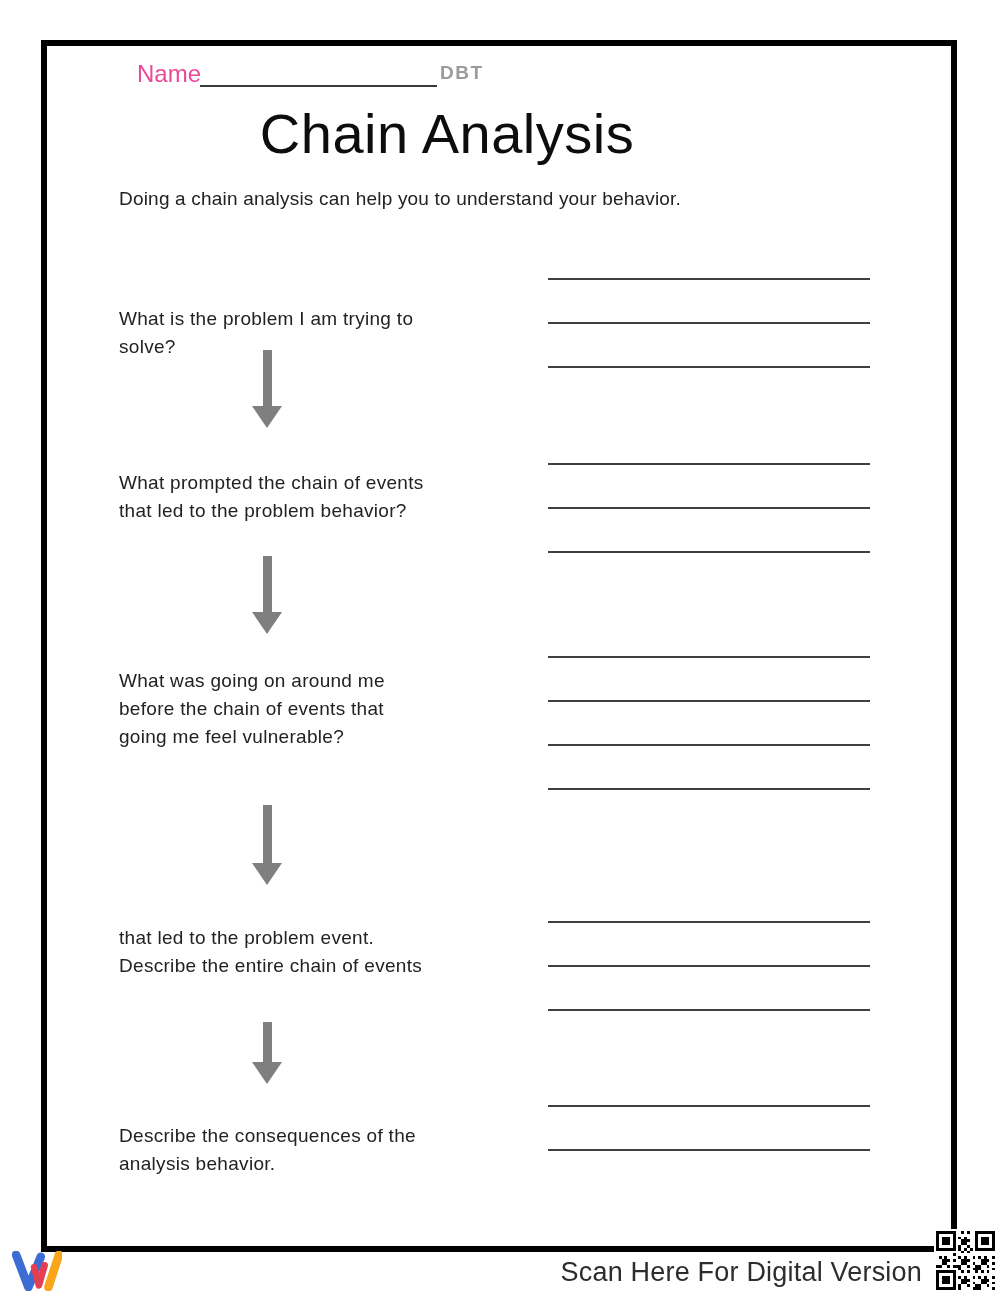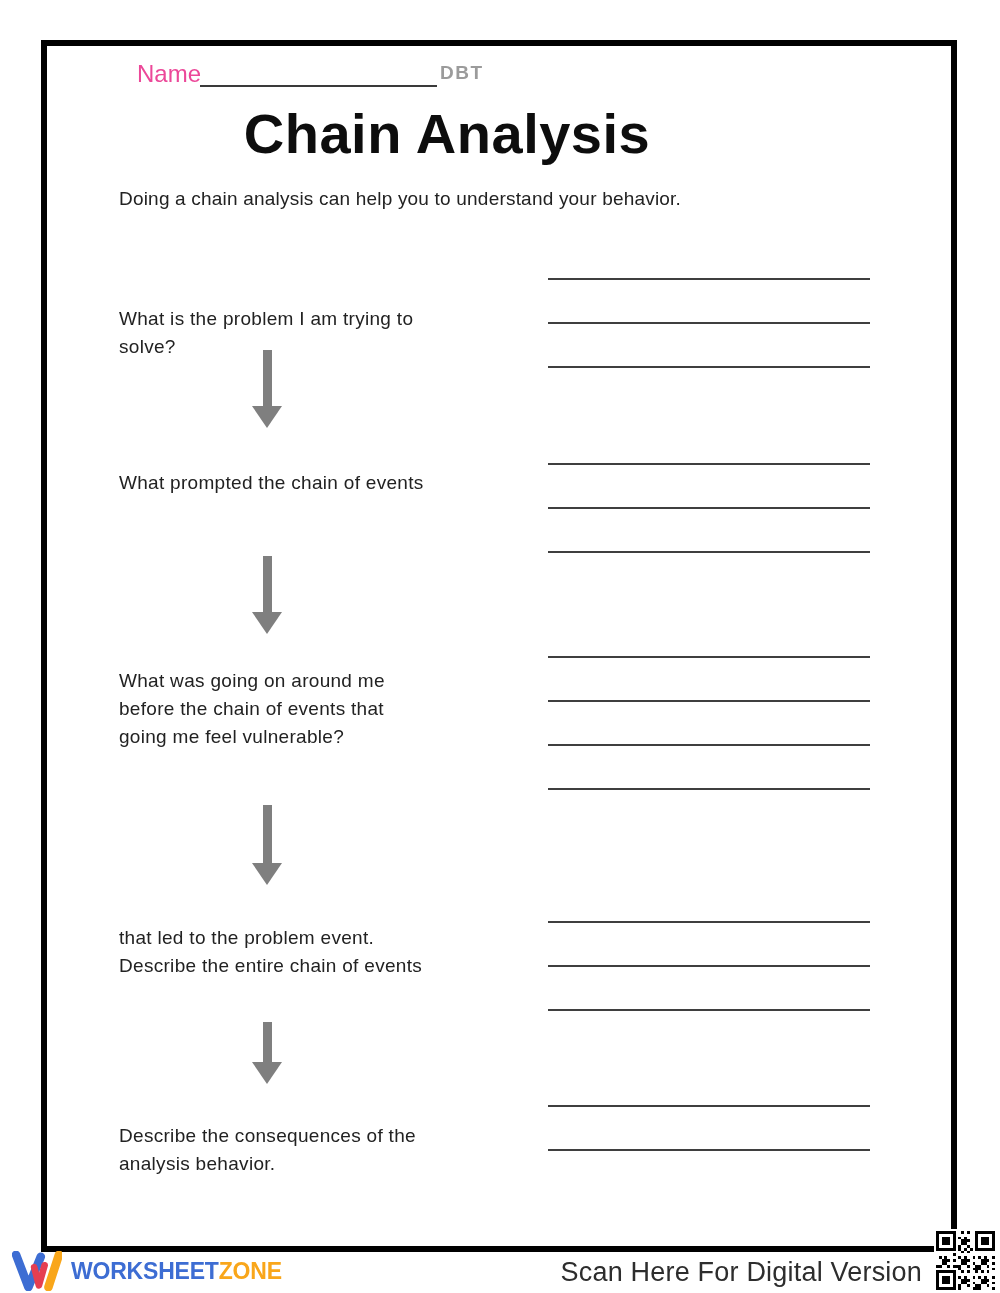--- a/index.html
+++ b/index.html
@@ -12,21 +12,21 @@
   
   .frame{
     left:41px;top:40px;width:916px;height:1212px;
     border:6px solid #000;box-sizing:border-box;background:#fff;
   }
   
   .name-label{left:119px;top:60px;font-size:24px;color:#ec4899;margin-left:18px;}
   .name-line{left:200px;top:85px;width:237px;height:0;border-bottom:2px solid #3a3a3a;}
   .dbt{left:440px;top:62px;font-size:19px;font-weight:700;letter-spacing:1.5px;}
   .title{left:41px;top:101px;width:812px;text-align:center;
-    font-size:56px;font-weight:700;color:#0d0d0d;letter-spacing:0.5px;}
+    font-size:56px;font-weight:400;color:#0d0d0d;letter-spacing:0.5px;}
   .subtitle{left:119px;top:188px;font-size:19px;color:#222;letter-spacing:0.2px;}
   
   .question{left:119px;width:380px;font-size:19px;line-height:28px;color:#222;letter-spacing:0.3px;}
   .q1{top:297px;margin-top:8px;} .q2{top:469px;} .q3{top:667px;} .q4{top:924px;} .q5{top:1122px;}
   
   .arrow{left:252px;width:30px;display:flex;flex-direction:column;align-items:center;}
   .arrow .shaft{width:9px;flex:1;background:currentColor;}
   .arrow .head{width:0;height:0;border-left:15px solid transparent;
     border-right:15px solid transparent;border-top:22px solid currentColor;}
   .a1{top:350px;height:78px;} .a2{top:556px;height:78px;}
@@ -64,20 +64,21 @@
   <div class="ans-line"></div>
   <div class="ans-line"></div>
 </div>
 <div class="abs arrow a1" style="color: rgb(127, 127, 127);">
   <div class="shaft"></div>
     <div class="head"></div>
 </div>
 
 <div class="abs question q2">
   <div>What prompted the chain of events</div>
+  <div>that led to the problem behavior?</div>
 </div>
 <div class="abs ans-group g2">
   <div class="ans-line"></div>
   <div class="ans-line"></div>
   <div class="ans-line"></div>
 </div>
 <div class="abs arrow a2" style="color: rgb(127, 127, 127);">
   <div class="shaft"></div>
     <div class="head"></div>
 </div>
@@ -120,23 +121,20 @@
   <div class="ans-line"></div>
   <div class="ans-line"></div>
 </div>
 
 <div class="abs logo">
   <svg width="50" height="40" viewBox="0 0 52 42">
     <path d="M4 4 L17 38 L30 6" fill="none" stroke="#3D6DD3" stroke-width="9" stroke-linecap="round" stroke-linejoin="round"></path>
     <path d="M23 17 L28 36 L34 15" fill="none" stroke="#E53E51" stroke-width="7" stroke-linecap="round" stroke-linejoin="round"></path>
     <path d="M38 38 L49 4" fill="none" stroke="#F9A61A" stroke-width="9" stroke-linecap="round"></path>
   </svg>
-  <div class="brand">
-    <span style="color: rgb(61, 109, 211);">WORKSHEET</span><span style="color: rgb(249, 166, 26);">ZONE</span>
-  </div>
 </div>
 
 <div class="abs scan-text">Scan Here For Digital Version</div>
 
 <div class="abs qr">
   <svg id="qr-svg" viewBox="0 0 21 21" shape-rendering="crispEdges">
       <rect x="0" y="0" width="1" height="1" fill="#000"></rect>
       <rect x="1" y="0" width="1" height="1" fill="#000"></rect>
       <rect x="2" y="0" width="1" height="1" fill="#000"></rect>
       <rect x="3" y="0" width="1" height="1" fill="#000"></rect>

